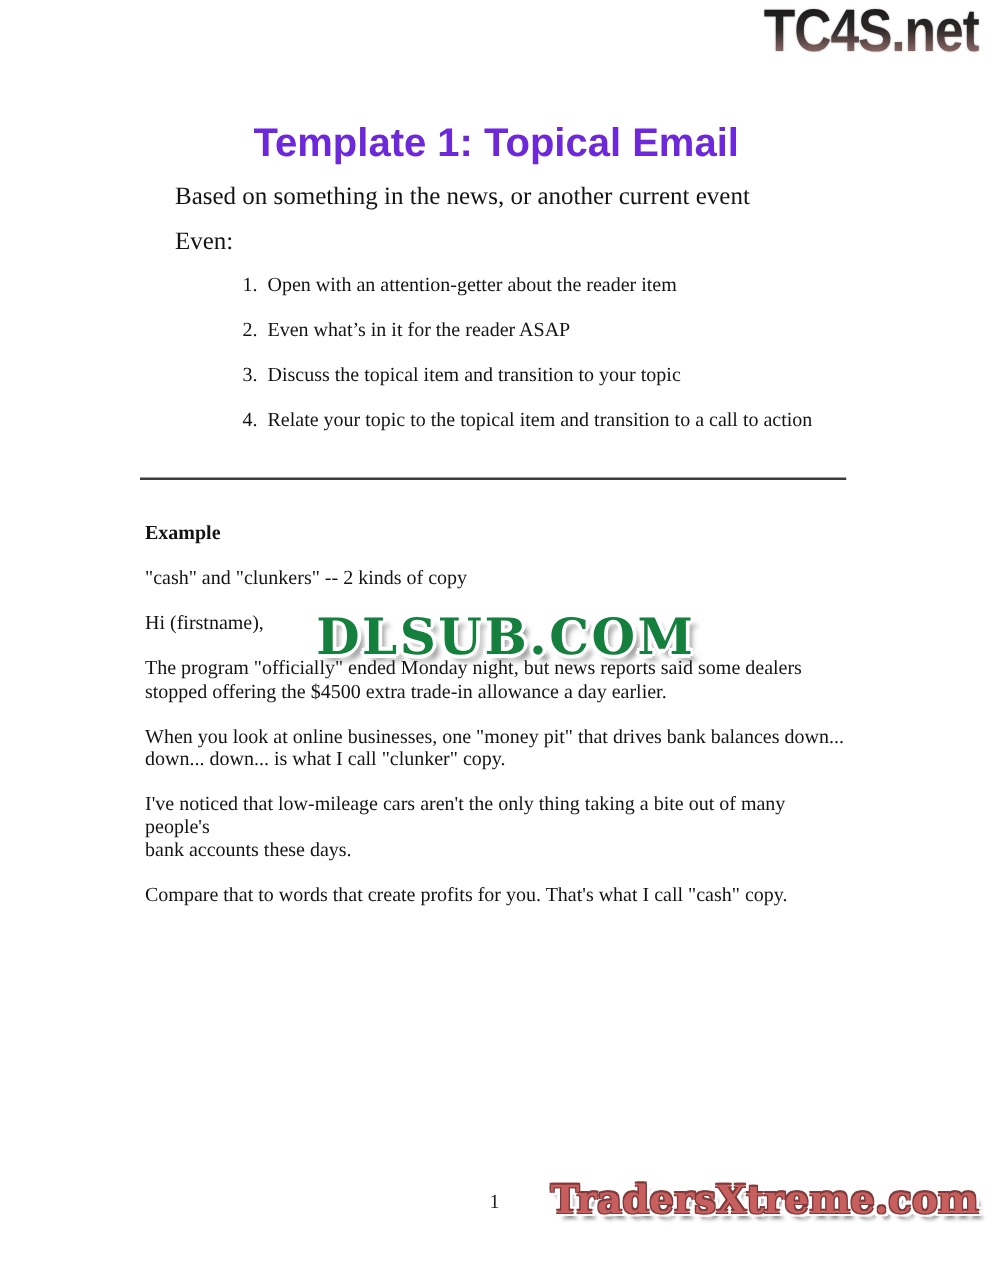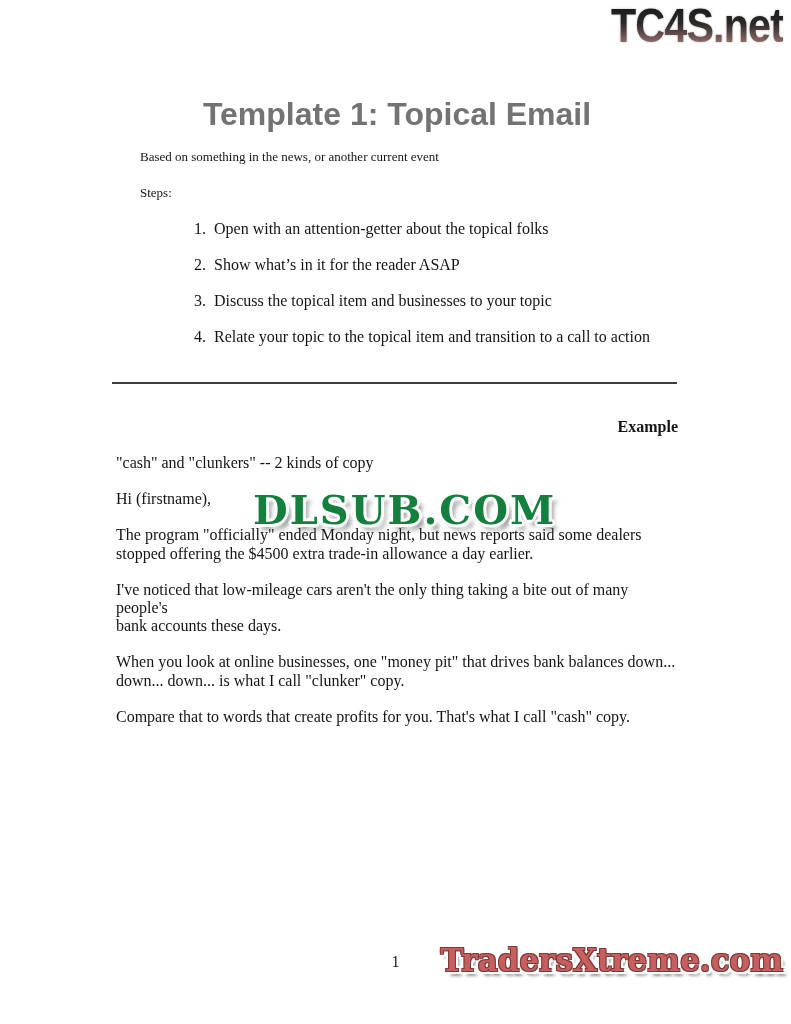--- a/index.html
+++ b/index.html
@@ -19,36 +19,36 @@
     -webkit-background-clip:text; background-clip:text;
     color:transparent; -webkit-text-fill-color:transparent;
     filter:drop-shadow(0 0 1px rgba(130,130,130,.55));
   }
 
   .content { position:absolute; left:116px; top:0; width:562px; }
 
   h1.page-title {
     margin:97px 0 0; font-family:"Liberation Sans", sans-serif;
     font-weight:bold; font-size:32px; line-height:34px;
-    text-align:center; color:#737373; letter-spacing:0;
+    text-align:center; color:#6d28d9; letter-spacing:0;
   }
 
-  .intro p { font-size:13px; line-height:18px; margin:0 0 18px; padding-left:24px; }
+  .intro p { font-size:20px; line-height:18px; margin:0 0 18px; padding-left:24px; }
   .intro p.first { margin-top:17px; }
 
   ol.steps { margin:17px 0 0; padding-left:94px; font-size:16px; line-height:18px; }
   ol.steps li { margin-bottom:18px; padding-left:4px; }
 
   hr.divider {
     margin:36px 0 0 -4px; width:565px; border:none;
     border-top:2px solid #3d3d3d;
   }
 
   .example-heading {
-    margin:34px 0 18px; text-align:right;
+    margin:34px 0 18px; text-align:left;
     font-weight:bold; font-size:16px; line-height:18px;
   }
 
   .example p {
     margin:0 0 18px; font-size:16px; line-height:18.2px;
     white-space:pre-line;
   }
 
   
   .dlsub {
@@ -82,42 +82,42 @@
 </head>
 <body>
 
 <div class="tc4s">TC4S.net</div>
 
 <div class="content">
   <h1 class="page-title">Template 1: Topical Email</h1>
 
   <div class="intro">
     <p class="first">Based on something in the news, or another current event</p>
-    <p>Steps:</p>
+    <p>Even:</p>
   </div>
 
   <ol class="steps">
-    <li>Open with an attention-getter about the topical folks</li>
-    <li>Show what’s in it for the reader ASAP</li>
-    <li>Discuss the topical item and businesses to your topic</li>
+    <li>Open with an attention-getter about the reader item</li>
+    <li>Even what’s in it for the reader ASAP</li>
+    <li>Discuss the topical item and transition to your topic</li>
     <li>Relate your topic to the topical item and transition to a call to action</li>
   </ol>
 
   <hr class="divider">
 
   <div class="example">
     <div class="example-heading">Example</div>
     <p>"cash" and "clunkers" -- 2 kinds of copy</p>
     <p>Hi (firstname),</p>
     <p>The program "officially" ended Monday night, but news reports said some dealers
 stopped offering the $4500 extra trade-in allowance a day earlier.</p>
+    <p>When you look at online businesses, one "money pit" that drives bank balances down...
+down... down... is what I call "clunker" copy.</p>
     <p>I've noticed that low-mileage cars aren't the only thing taking a bite out of many people's
 bank accounts these days.</p>
-    <p>When you look at online businesses, one "money pit" that drives bank balances down...
-down... down... is what I call "clunker" copy.</p>
     <p>Compare that to words that create profits for you. That's what I call "cash" copy.</p>
   </div>
 </div>
 
 <div class="dlsub">DLSUB.COM</div>
 
 <div class="page-number">1</div>
 
 <div class="traders">TradersXtreme.com</div>
 

